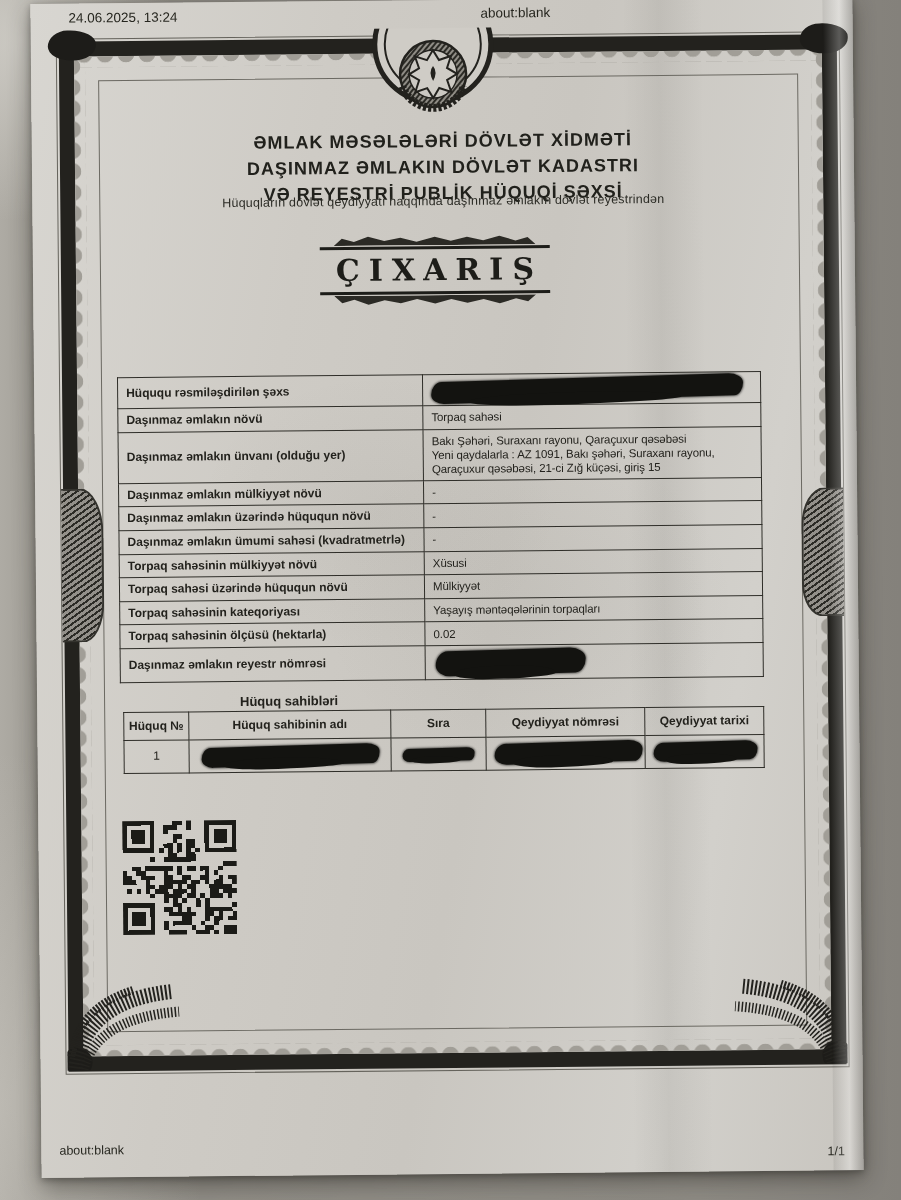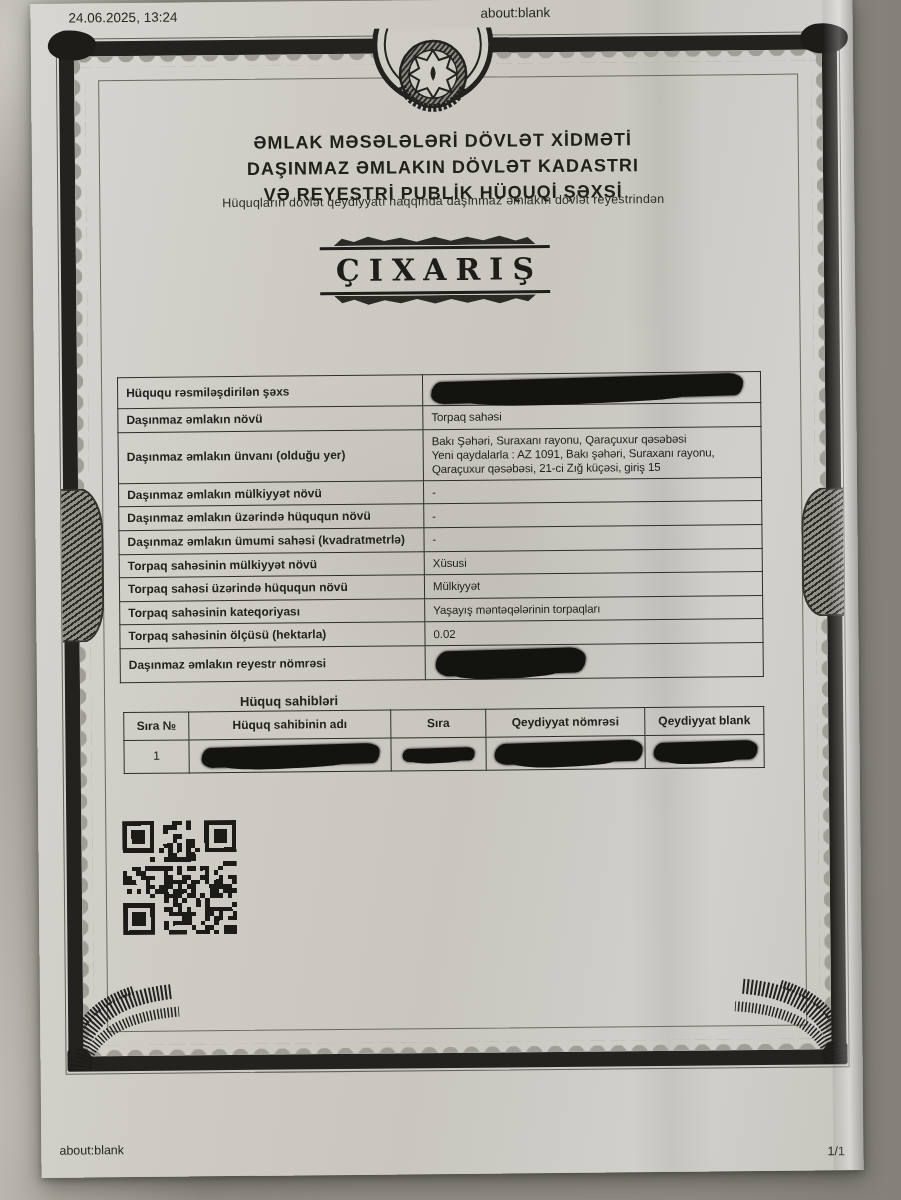--- a/index.html
+++ b/index.html
@@ -236,25 +236,25 @@
     <table>
       <colgroup>
           <col style="width:65px">
           <col style="width:202px">
           <col style="width:95px">
           <col style="width:159px">
           <col>
         </colgroup>
       <thead>
           <tr>
-            <th>Sıra №</th>
+            <th>Hüquq №</th>
             <th>Hüquq sahibinin adı</th>
             <th>Sıra</th>
             <th>Qeydiyyat nömrəsi</th>
-            <th>Qeydiyyat blank</th>
+            <th>Qeydiyyat tarixi</th>
           </tr>
         </thead>
       <tbody>
           <tr>
             <td>1</td>
             <td><div class="redact o-blob o-name"></div></td>
             <td><div class="redact o-blob o-pay"></div></td>
             <td><div class="redact o-blob o-qn"></div></td>
             <td><div class="redact o-blob o-qt"></div></td>
           </tr>

